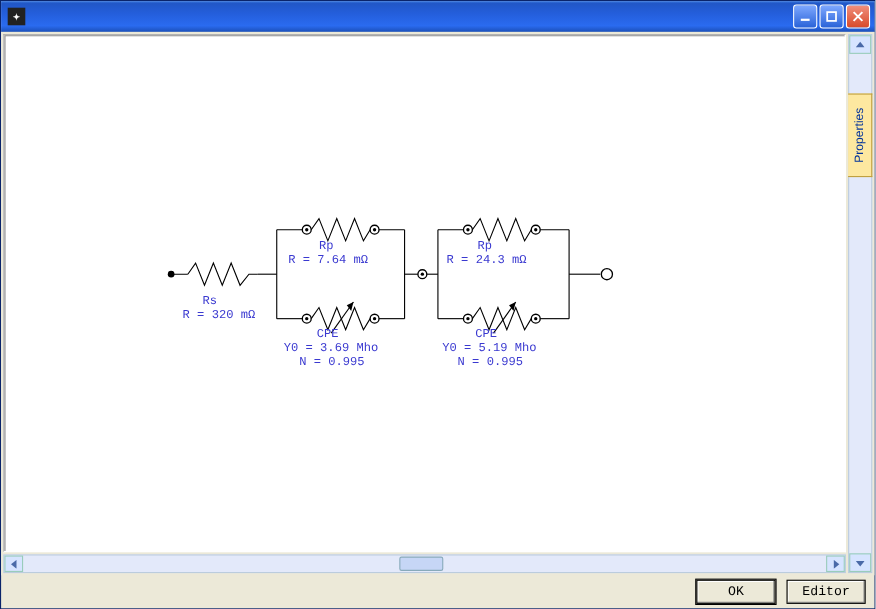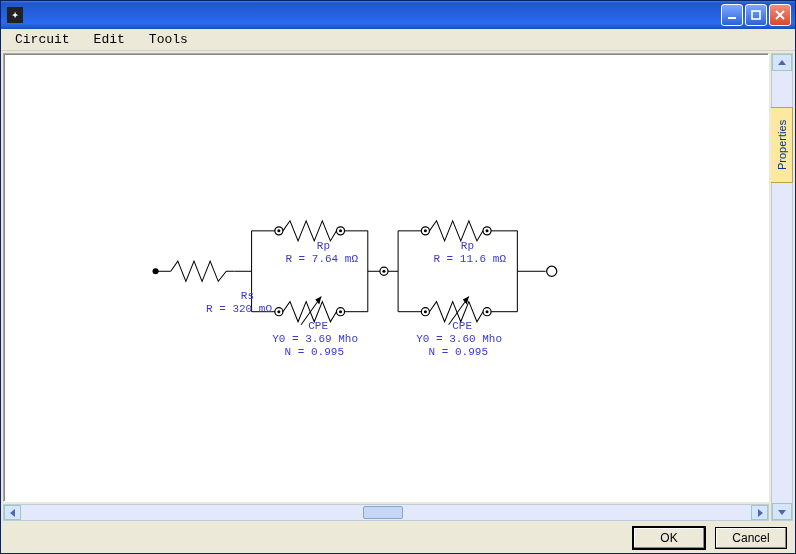--- a/index.html
+++ b/index.html
@@ -66,25 +66,25 @@
     font-family:Tahoma,sans-serif; font-size:11px; color:#00329a;
     display:flex; align-items:center; justify-content:center;
     z-index:5;
   }
   .footer {
     height:30px; display:flex; justify-content:flex-end; align-items:center; gap:10px; padding:0 8px;
   }
   .dlgbtn {
     width:72px; height:22px; background:#ece9d8; border:1px solid #000;
     box-shadow: inset -1px -1px 0 #888, inset 1px 1px 0 #fff;
-    font-family:Liberation Sans, sans-serif; font-size:12px;
+    font-family:Liberation Mono, monospace; font-size:12px;
     display:flex; align-items:center; justify-content:center; cursor:default;
   }
   .dlgbtn.default { box-shadow: 0 0 0 1px #000, inset -1px -1px 0 #888, inset 1px 1px 0 #fff; }
-  .circuit-label { position:absolute; font-family:"Courier New",monospace; font-size:11px; color:#3a39d0; white-space:nowrap; text-align:right; }
+  .circuit-label { position:absolute; font-family:"Courier New",monospace; font-size:11px; color:#3a39d0; white-space:nowrap; text-align:left; }
   svg.circuit { position:absolute; inset:0; }
   .node { fill:none; stroke:#000; stroke-width:1.2; }
   .dotnode { fill:#000; }
 </style>
 </head>
 <body>
 
 <div class="window">
   <div class="titlebar">
     <div class="titlebar-left">
@@ -102,25 +102,20 @@
           </svg>
       </div>
       <div class="winbtn close">
         <svg viewBox="0 0 12 12">
             <path d="M2 2 L10 10 M10 2 L2 10" stroke="#fff" stroke-width="1.8"></path>
           </svg>
       </div>
     </div>
   </div>
 
-  <div class="menubar">
-    <span class="menuitem">Circuit</span>
-    <span class="menuitem">Edit</span>
-    <span class="menuitem">Tools</span>
-  </div>
 
   <div class="main">
     <div class="canvas-wrap">
       <div class="canvas">
         <svg class="circuit" viewBox="0 0 756 456">
 
           <circle class="dotnode" cx="150" cy="215" r="3"></circle>
           <line x1="150" y1="215" x2="165" y2="215" stroke="#000"></line>
 
           <polyline points="165,215 172,205 180,225 188,205 196,225 204,205 212,225 220,215 228,215" fill="none" stroke="#000"></polyline>
@@ -182,24 +177,24 @@
         <div class="circuit-label" style="left:162px; top:249px; width:106px;">R = 320 mΩ</div>
 
         <div class="circuit-label" style="left:286px; top:186px; width:40px;">Rp</div>
         <div class="circuit-label" style="left:258px; top:199px; width:96px;">R = 7.64 mΩ</div>
 
         <div class="circuit-label" style="left:284px; top:266px; width:40px;">CPE</div>
         <div class="circuit-label" style="left:254px; top:279px; width:100px;">Y0 = 3.69 Mho</div>
         <div class="circuit-label" style="left:268px; top:292px; width:72px;">N = 0.995</div>
 
         <div class="circuit-label" style="left:430px; top:186px; width:40px;">Rp</div>
-        <div class="circuit-label" style="left:402px; top:199px; width:100px;">R = 11.6 mΩ</div>
+        <div class="circuit-label" style="left:402px; top:199px; width:100px;">R = 24.3 mΩ</div>
 
         <div class="circuit-label" style="left:428px; top:266px; width:40px;">CPE</div>
-        <div class="circuit-label" style="left:398px; top:279px; width:100px;">Y0 = 3.60 Mho</div>
+        <div class="circuit-label" style="left:398px; top:279px; width:100px;">Y0 = 5.19 Mho</div>
         <div class="circuit-label" style="left:412px; top:292px; width:72px;">N = 0.995</div>
       </div>
 
       <div class="hscroll">
         <div class="scrollbtn">
           <svg width="8" height="8" viewBox="0 0 8 8">
               <polygon points="6,0 6,8 1,4" fill="#4a6aa8"></polygon>
             </svg>
         </div>
         <div class="scrollthumb"></div>
@@ -224,15 +219,15 @@
             </svg>
         </div>
       </div>
     </div>
 
     <div class="proptab">Properties</div>
   </div>
 
   <div class="footer">
     <div class="dlgbtn default">OK</div>
-    <div class="dlgbtn">Cancel</div>
+    <div class="dlgbtn">Editor</div>
   </div>
 </div>
 
 </body></html>

